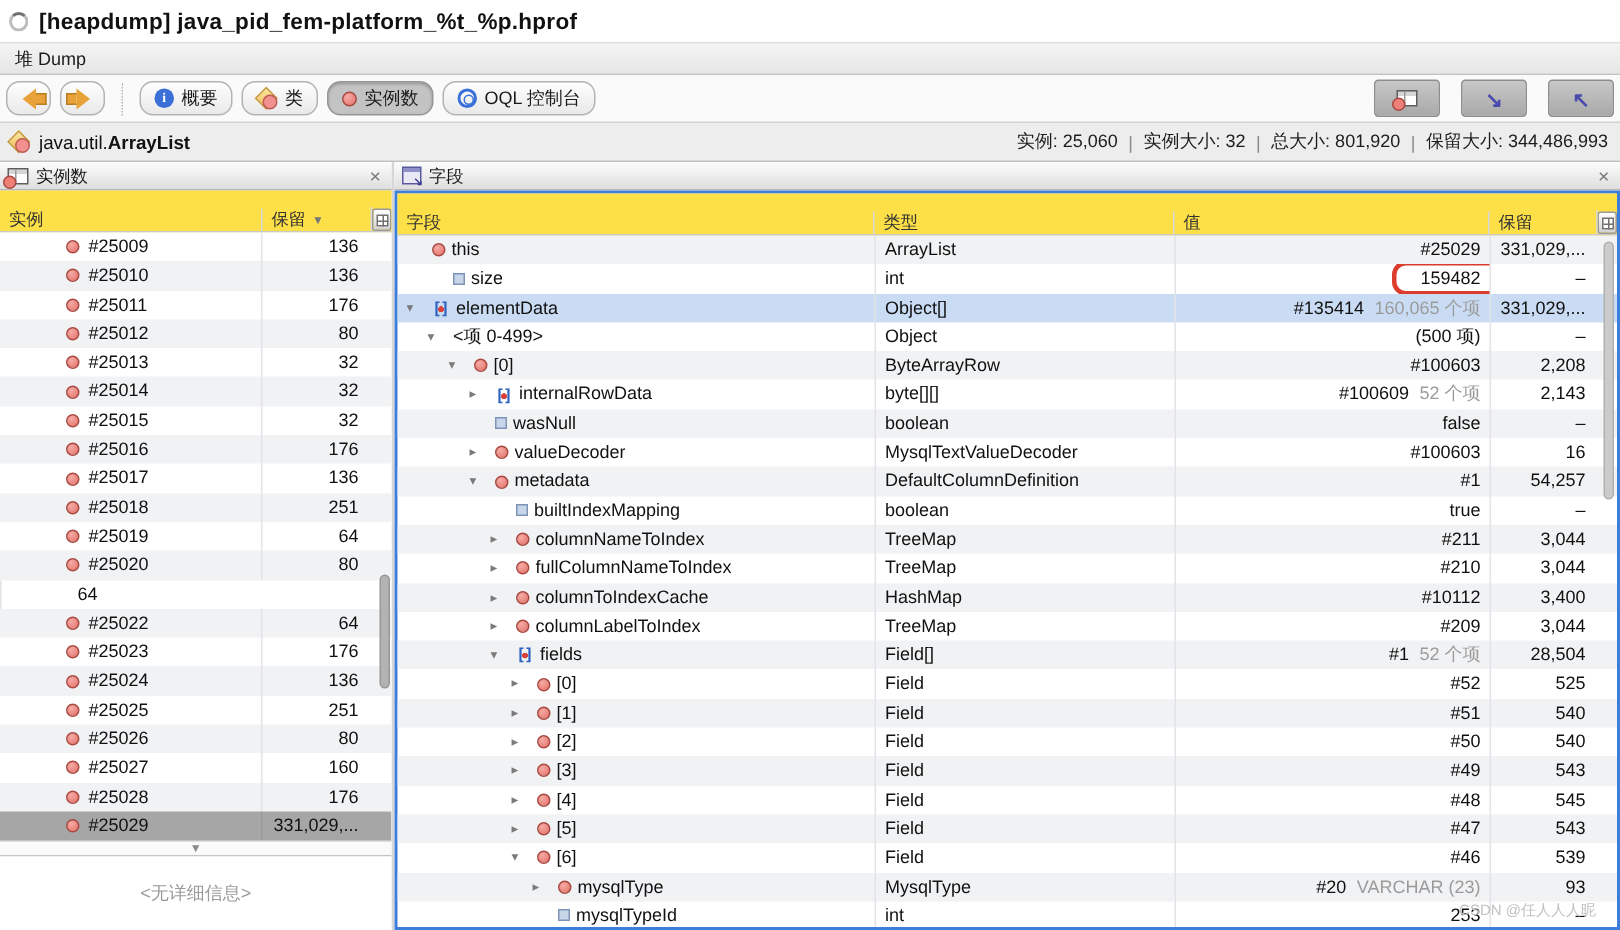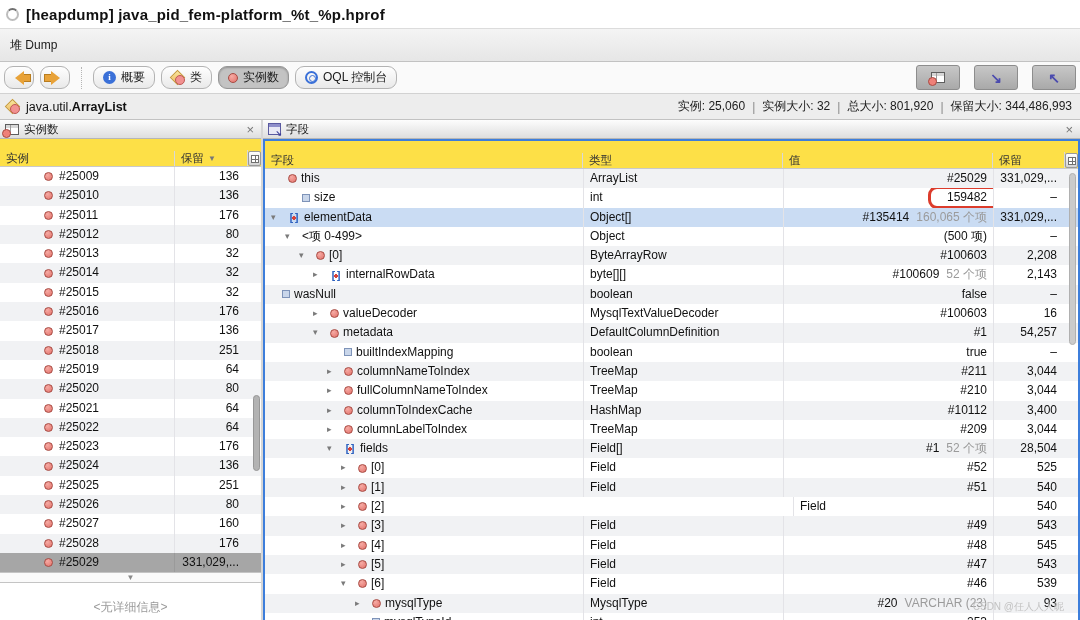--- a/index.html
+++ b/index.html
@@ -5,21 +5,21 @@
   * { margin:0; padding:0; box-sizing:border-box; }
   html,body { width:1080px; height:620px; overflow:hidden; }
   body { font-family:"Liberation Sans","DejaVu Sans",sans-serif; font-size:12px; color:#111; background:#fff; position:relative; }
 
   
   .titlebar { height:28px; display:flex; align-items:center; gap:7px; padding:0 6px; background:#fff; }
   .spinner { width:13px; height:13px; border-radius:50%; border:2px solid #bdbdbd; border-top-color:#707070; flex:0 0 auto; }
   .title-text { font-size:15px; font-weight:bold; letter-spacing:.2px; }
 
   
-  .tabbar { height:34px; background:linear-gradient(#f4f4f4,#e6e6e6); border-top:1px solid #dcdcdc; border-bottom:1px solid #c2c2c2; display:flex; align-items:center; padding:0 10px; }
+  .tabbar { height:22px; background:linear-gradient(#f4f4f4,#e6e6e6); border-top:1px solid #dcdcdc; border-bottom:1px solid #c2c2c2; display:flex; align-items:center; padding:0 10px; }
   .tab-label { font-size:12px; color:#1a1a1a; }
 
   
   .toolbar { height:32px; background:#fafafa; border-bottom:1px solid #d2d2d2; display:flex; align-items:center; padding:0 4px; gap:6px; }
   .tbtn { display:inline-flex; align-items:center; justify-content:center; gap:5px; height:23px; padding:0 9px; border:1px solid #b3b3b3; border-radius:9px; background:linear-gradient(#fefefe,#e9e9e9); font-size:12px; color:#1a1a1a; cursor:default; }
   .tbtn.nav { width:30px; padding:0; }
   .tbtn.selected { background:#c3c3c3; border-color:#969696; box-shadow:inset 0 1px 2px rgba(0,0,0,.25); }
   .tsep { width:1px; height:22px; margin:0 5px; border-left:1px dotted #b5b5b5; }
   .tspacer { flex:1; }
   .gbtn { display:inline-flex; align-items:center; justify-content:center; width:44px; height:25px; border:1px solid #8d8d8d; border-radius:3px; background:linear-gradient(#c7c7c7,#a9a9a9); margin-left:8px; }
@@ -304,24 +304,20 @@
         </div>
         <div class="lrow stripe">
           <span class="l-id">
             <span class="ico-instance"></span>
             <span>#25020</span>
           </span>
           <span class="l-ret">80</span>
           <span class="l-gut"></span>
         </div>
         <div class="lrow">
-          <span class="l-id">
-            <span class="ico-instance"></span>
-            <span>#25021</span>
-          </span>
           <span class="l-ret">64</span>
           <span class="l-gut"></span>
         </div>
         <div class="lrow stripe">
           <span class="l-id">
             <span class="ico-instance"></span>
             <span>#25022</span>
           </span>
           <span class="l-ret">64</span>
           <span class="l-gut"></span>
@@ -478,21 +474,21 @@
               <span class="expander">▸</span>
               <span class="ico-array"></span>
               <span class="flabel">internalRowData</span>
             </div>
             <div class="fc f-type">byte[][]</div>
             <div class="fc f-value"><span class="vmain">#100609</span><span class="vnote">52 个项</span></div>
             <div class="fc f-ret">2,143</div>
             <div class="fc f-gut"></div>
           </div>
           <div class="frow stripe">
-            <div class="fc f-field" style=" align-items: center;">
+            <div class="fc f-field" style="padding-left: 48px; align-items: center;">
               <span class="expander"></span>
               <span class="ico-prim"></span>
               <span class="flabel">wasNull</span>
             </div>
             <div class="fc f-type">boolean</div>
             <div class="fc f-value"><span class="vmain">false</span></div>
             <div class="fc f-ret">–</div>
             <div class="fc f-gut"></div>
           </div>
           <div class="frow">
@@ -605,20 +601,21 @@
             <div class="fc f-ret">540</div>
             <div class="fc f-gut"></div>
           </div>
           <div class="frow">
             <div class="fc f-field" style="padding-left: 76px;">
               <span class="expander">▸</span>
               <span class="ico-instance"></span>
               <span class="flabel">[2]</span>
             </div>
             <div class="fc f-type">Field</div>
+            <div class="fc f-value"><span class="vmain">#50</span></div>
             <div class="fc f-ret">540</div>
             <div class="fc f-gut"></div>
           </div>
           <div class="frow stripe">
             <div class="fc f-field" style="padding-left: 76px;">
               <span class="expander">▸</span>
               <span class="ico-instance"></span>
               <span class="flabel">[3]</span>
             </div>
             <div class="fc f-type">Field</div>

